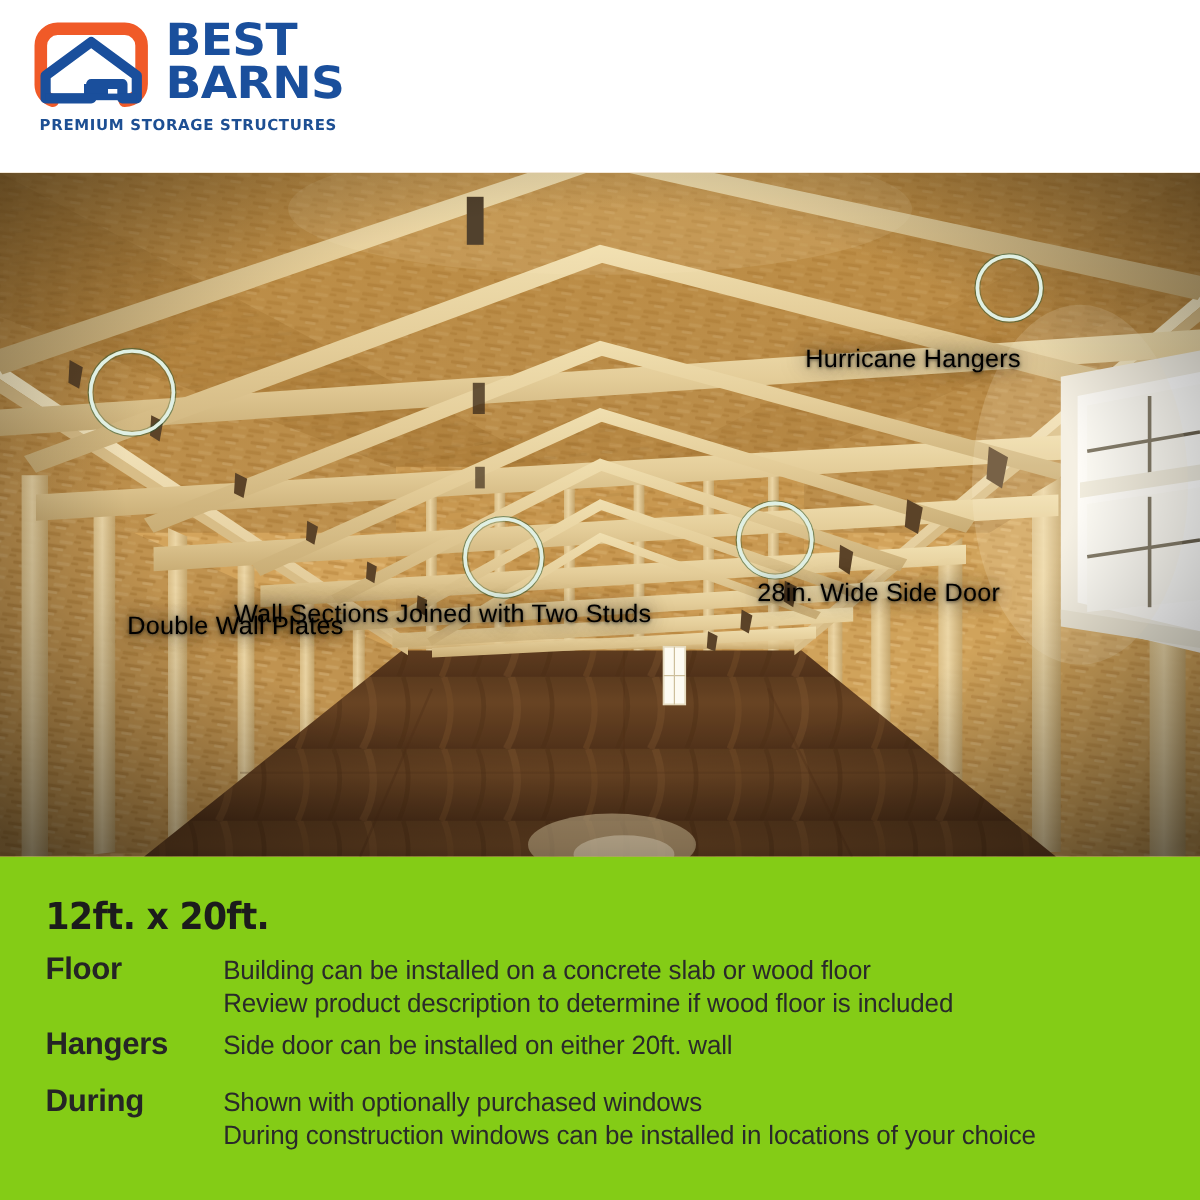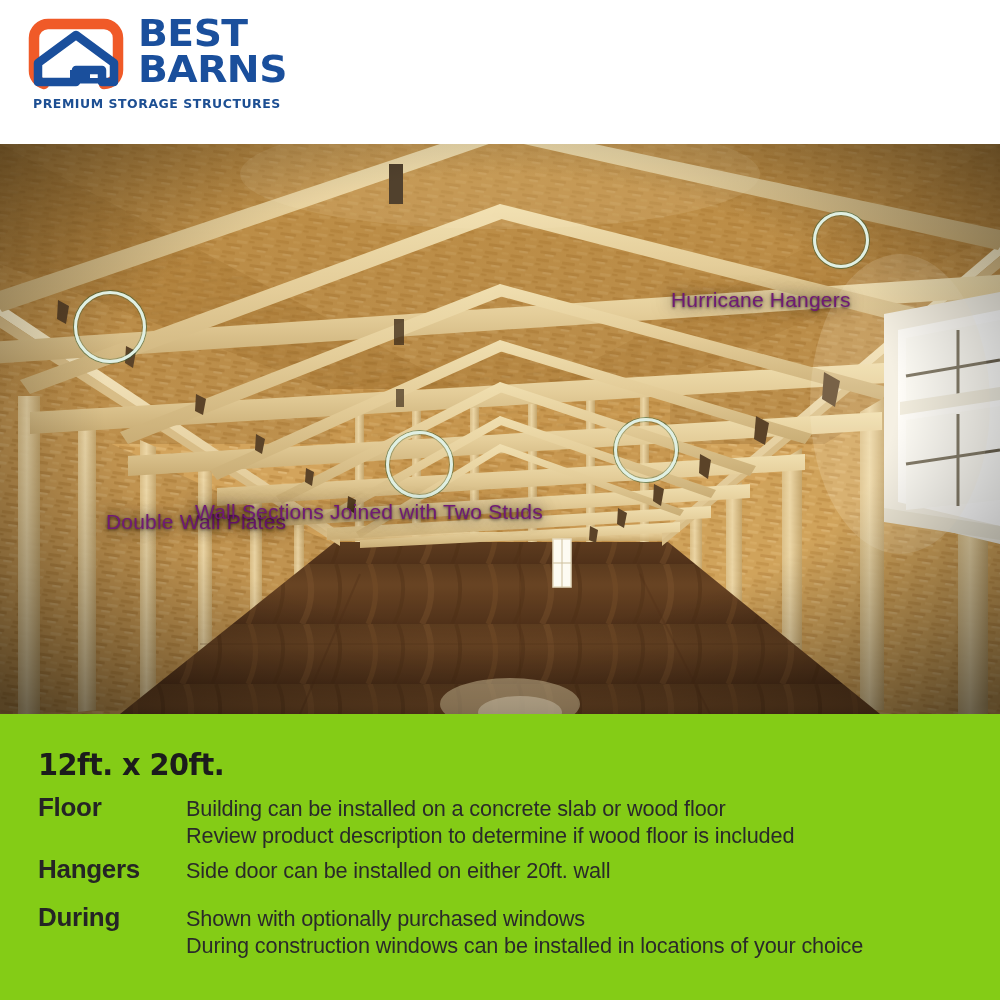--- a/index.html
+++ b/index.html
@@ -90,21 +90,21 @@
   .callout-circle {
     position: absolute;
     border: 3.5px solid #dff0e4;
     border-radius: 50%;
     box-shadow: 0 0 0 1px rgba(40,90,55,0.55), inset 0 0 0 1px rgba(40,90,55,0.35);
     background: transparent;
     pointer-events: none;
   }
   .callout-label {
     position: absolute;
-    color: #701a75;
+    color: #000000;
     font-family: "Liberation Sans", sans-serif;
     font-size: 21px;
     font-weight: 400;
     letter-spacing: 0.2px;
     white-space: nowrap;
     text-shadow:
       0 0 14px rgba(0,0,0,0.55),
       0 0 26px rgba(0,0,0,0.45),
       0 1px 3px rgba(0,0,0,0.65);
   }
@@ -401,20 +401,21 @@
     </svg>
 
     <div class="callout-circle" style="left:74px; top:147px; width:72px; height:72px;"></div>
     <div class="callout-circle" style="left:813px; top:68px; width:56px; height:56px;"></div>
     <div class="callout-circle" style="left:386px; top:287px; width:67px; height:67px;"></div>
     <div class="callout-circle" style="left:614px; top:274px; width:64px; height:64px;"></div>
 
     <div class="callout-label" style="left:106px; top:366px;">Double Wall Plates</div>
     <div class="callout-label" style="left:671px; top:144px;">Hurricane Hangers</div>
     <div class="callout-label" style="left:159px; top:356px;padding-left:36px;">Wall Sections Joined with Two Studs</div>
+    <div class="callout-label" style="left:631px; top:339px;">28in. Wide Side Door</div>
   </div>
 
   <div class="specs">
 
     <div class="spec-title">12ft. x 20ft.</div>
 
     <div class="spec-row" style="top:78px;">
       <div class="spec-label">Floor</div>
       <div class="spec-lines">
         <div class="spec-line">Building can be installed on a concrete slab or wood floor</div>

